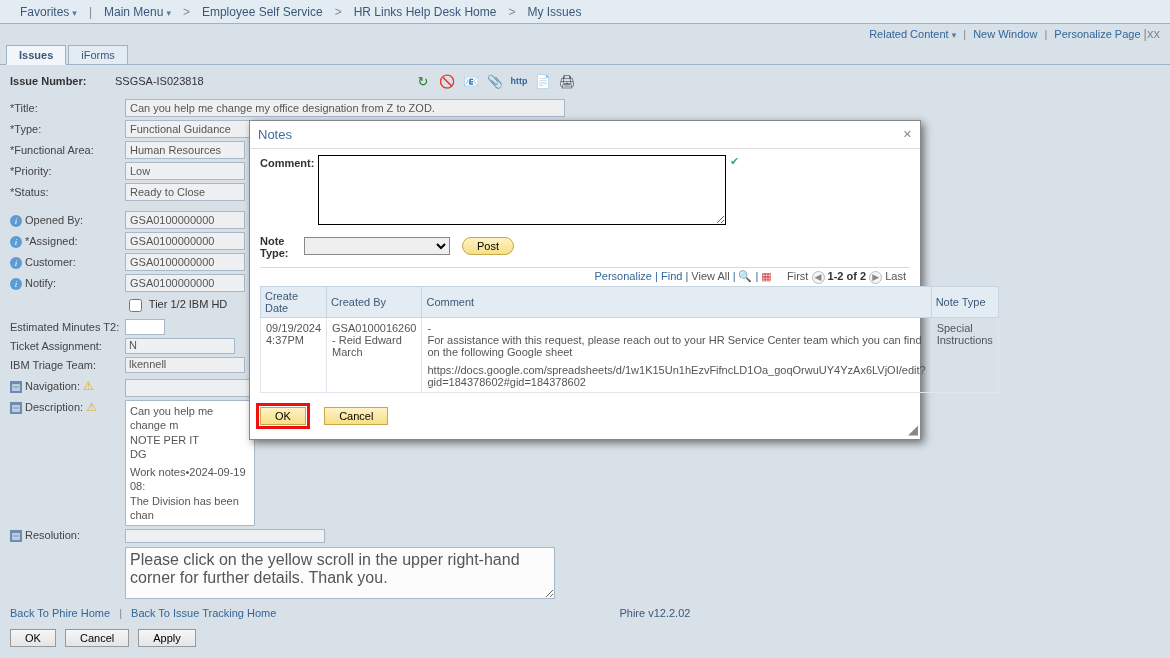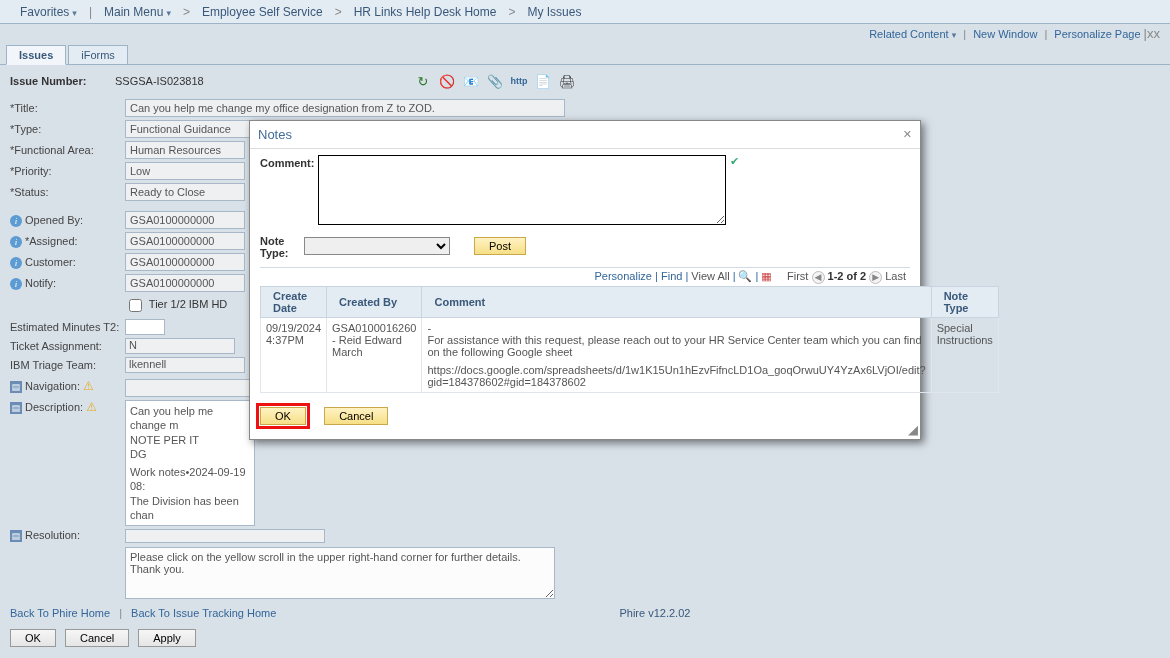--- a/index.html
+++ b/index.html
@@ -96,21 +96,21 @@
     background:#6b8db5;color:#fff;font-size:9px;line-height:12px;text-align:center;
     margin-right: 3px;
   }
   .warn-i { color: #e6a817; font-size: 12px; }
   .chk { margin: 4px 0; }
   .chk input { vertical-align: middle; margin-right:4px; }
   .small-in { border:1px solid #a8b8c8; height:16px; width:40px; background:#fff; }
   .wide-in { border:1px solid #a8b8c8; height:16px; width:110px; background:#eef0f2; padding:0 3px; color:#555;}
   
   .desc-box { border:1px solid #a8b8c8; background:#ffffff; padding:3px 4px; color:#555; font-size:11px; line-height:1.3; }
-  .res-box { border:1px solid #a8b8c8; background:#fcfcfc; padding:3px 4px; color:#555; font-size:11px; width:430px; height:52px; resize: both; overflow:auto; }
+  .res-box { border:1px solid #a8b8c8; background:#fcfcfc; padding:3px 4px; color:#555; font-size:16px; width:430px; height:52px; resize: both; overflow:auto; }
 
   .footer-links { margin: 8px 0 0 0; color:#39587a; }
   .footer-links .sepv { padding: 0 6px; color:#888; }
   .version { color:#39587a; margin-left: 340px; }
   .btn-row { margin-top: 10px; }
   .pbtn {
     background: linear-gradient(#f6f6f6,#e5e5e5);
     border:1px solid #999;
     padding: 2px 14px;
     font-size:11px;
@@ -135,33 +135,33 @@
     border-bottom: 1px solid #ddd;
     display:flex; justify-content: space-between; align-items:center;
   }
   .modal-close { color:#888; cursor:pointer; font-size:11px; }
   .modal-body { padding: 6px 10px 14px; }
   .mrow { display:flex; align-items: flex-start; margin-bottom: 8px; }
   .mrow .mlbl { width: 58px; font-weight:bold; padding-top:2px; }
   .mrow textarea { width: 408px; height: 70px; border:1px solid #000; resize: both; font-family: Arial; font-size:11px; }
   .spell { margin-left:4px; color:#3a7; cursor:pointer; }
   .mrow select { width:146px; height:18px; border:1px solid #888; }
-  .mrow .postbtn { margin-left: 24px; }
+  .mrow .postbtn { margin-left: 12px; border-radius: 9px; }
 
   .grid-tools {
     text-align:right; font-size:11px; color:#336699;
     padding:2px 4px; border-top:1px solid #d0dbe5;
   }
   .grid-tools span.txt { color:#555; }
   .nav-arrow { display:inline-block;width:13px;height:13px;border:1px solid #bbb;border-radius:50%;text-align:center;line-height:11px;font-size:9px;color:#888;background:#f4f4f4;vertical-align:middle; }
 
   table.notes { width:100%; border-collapse: collapse; }
   table.notes th {
-    background:#e4ecf3; color:#39587a; font-weight:bold; text-align:left;
-    border:1px solid #c8d4e0; padding:3px 12px; font-size:11px;
+    background:#e4ecf3; color:#39587a; font-weight:normal; text-align:left;
+    border:1px solid #c8d4e0; padding:3px 4px; font-size:11px;
   }
   table.notes td {
     border:1px solid #e0e6ec; padding:4px 5px; vertical-align: top; font-size:11px; color:#555;
   }
   .placeholder-row td .ph { color:#666; font-size:11px; padding: 8px 0 0 6px; display:block;}
   
   .modal-btns { margin-top: 14px; }
   .ok-hi { outline: 3px solid #e11; outline-offset: 1px; }
   .resize-grip { position:absolute; right:2px; bottom:2px; font-size:13px; color:#888; cursor:nwse-resize;}
   

